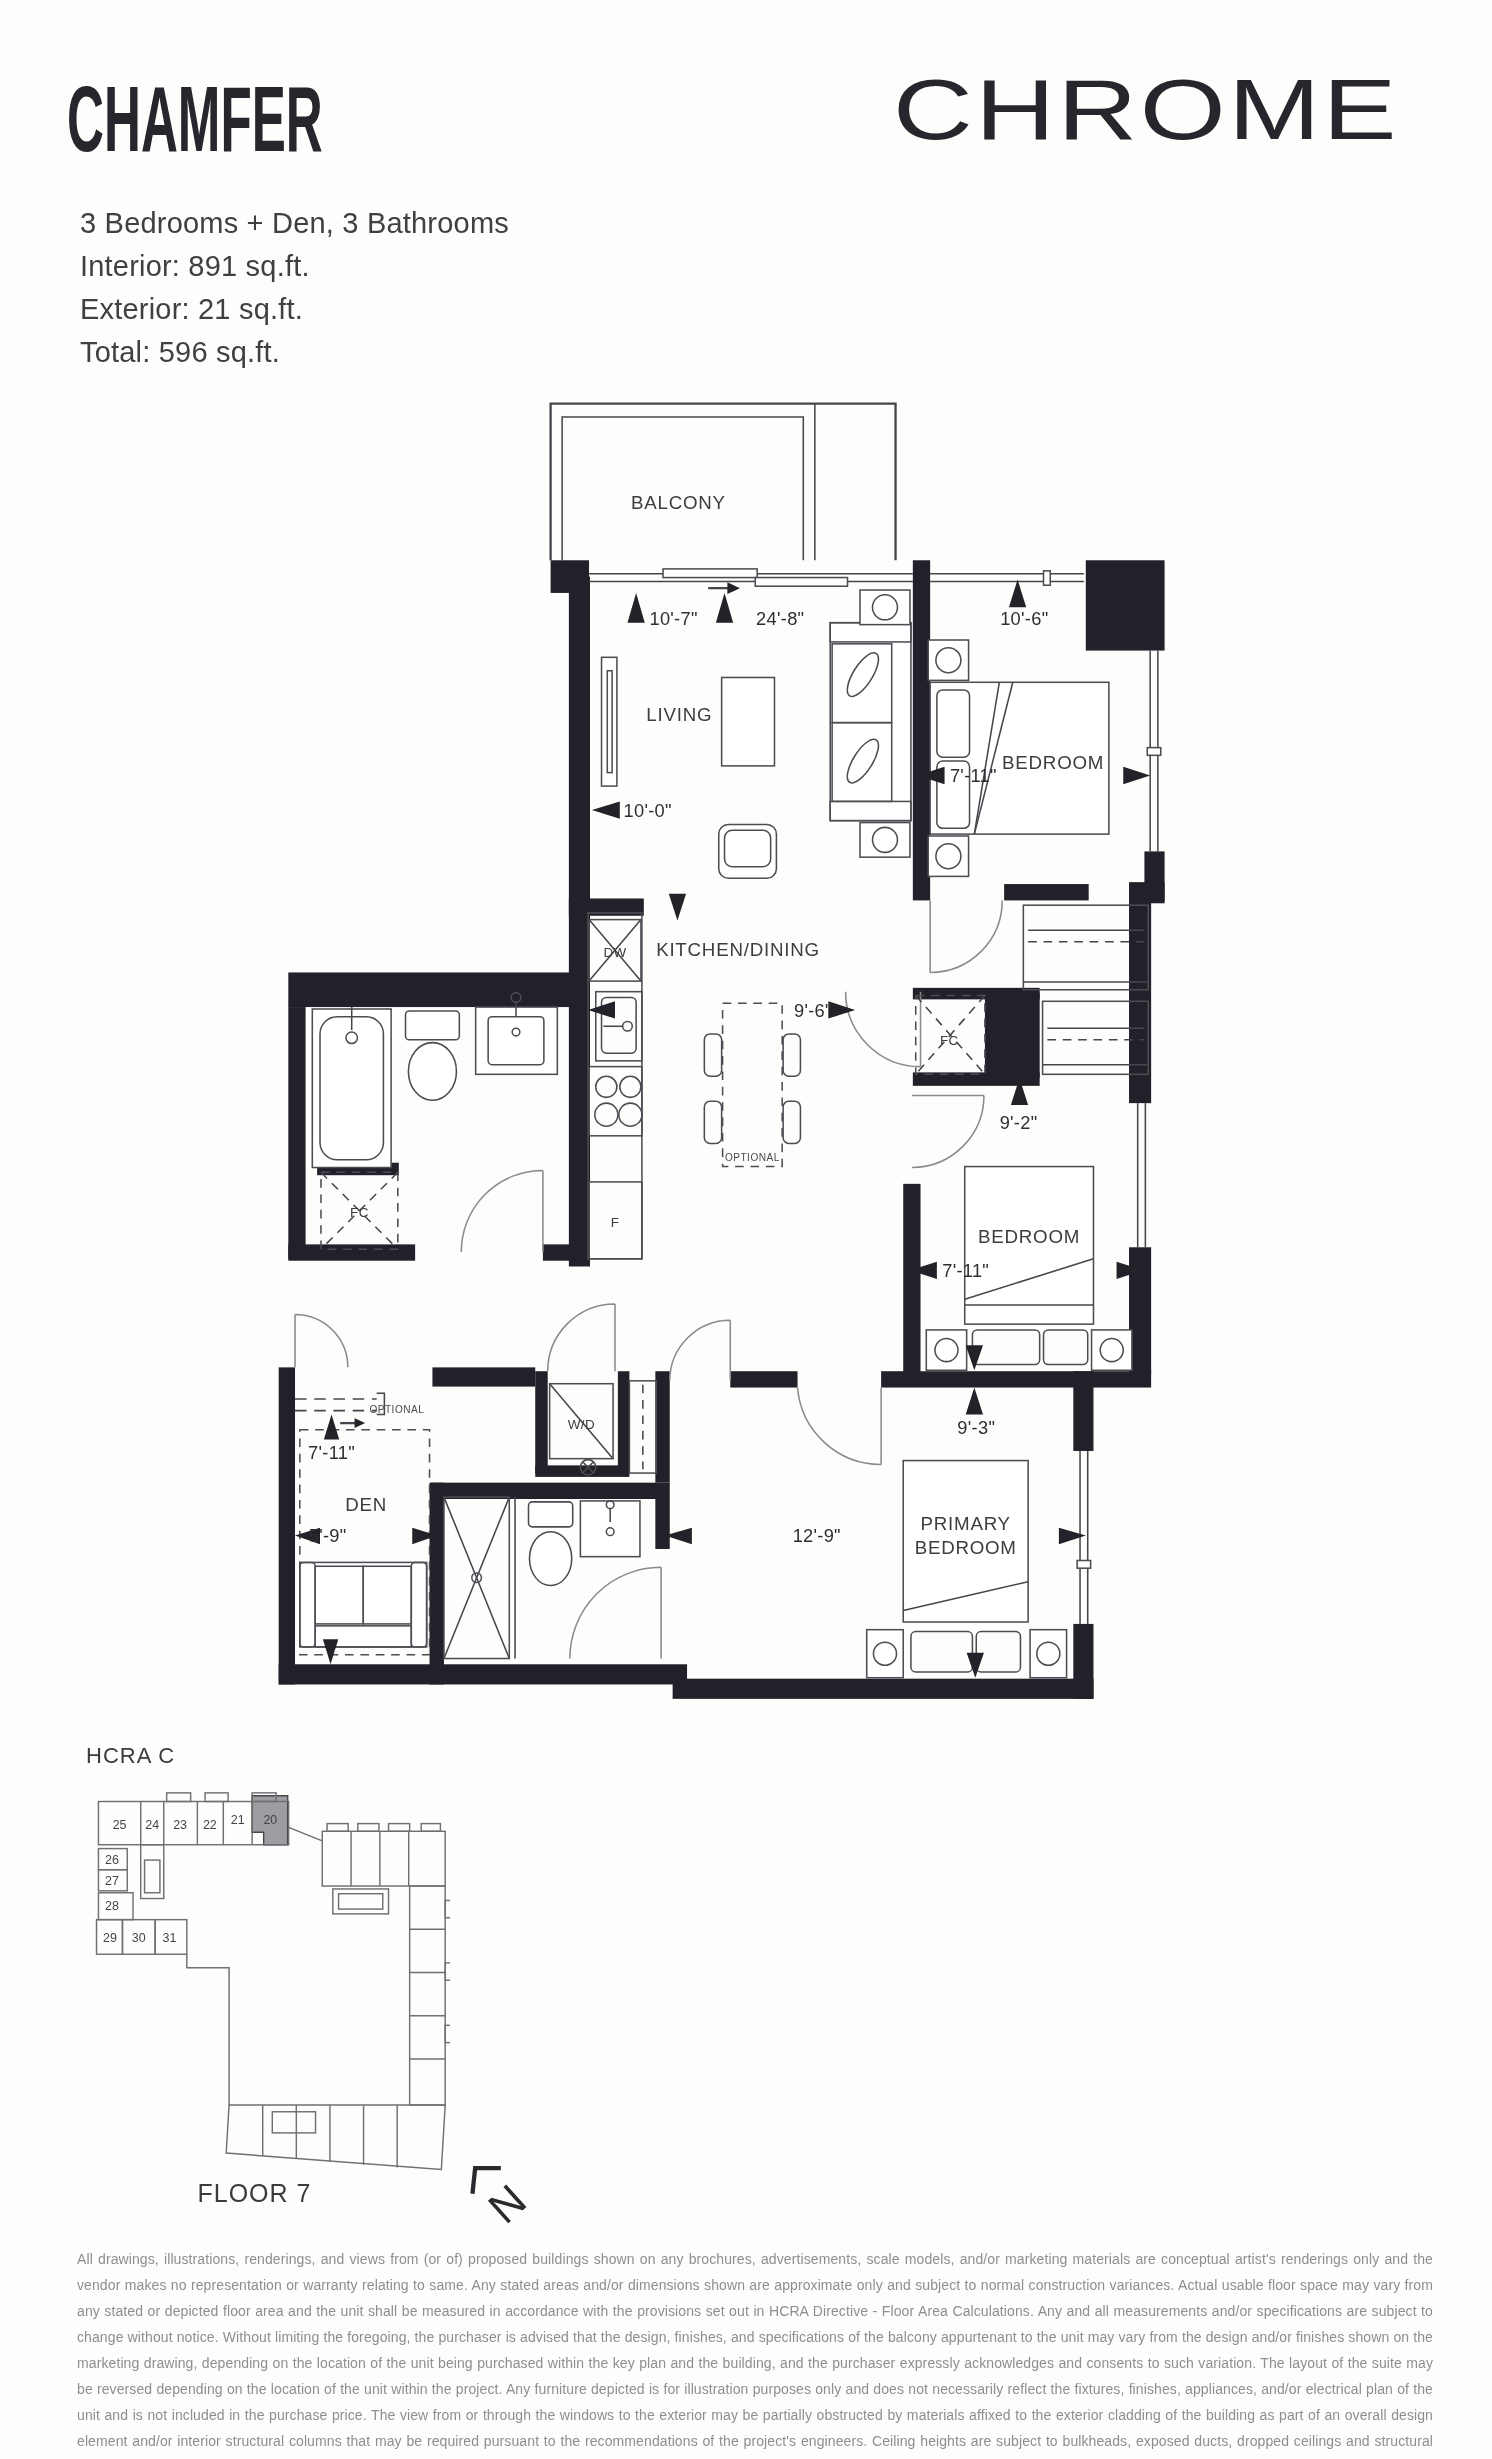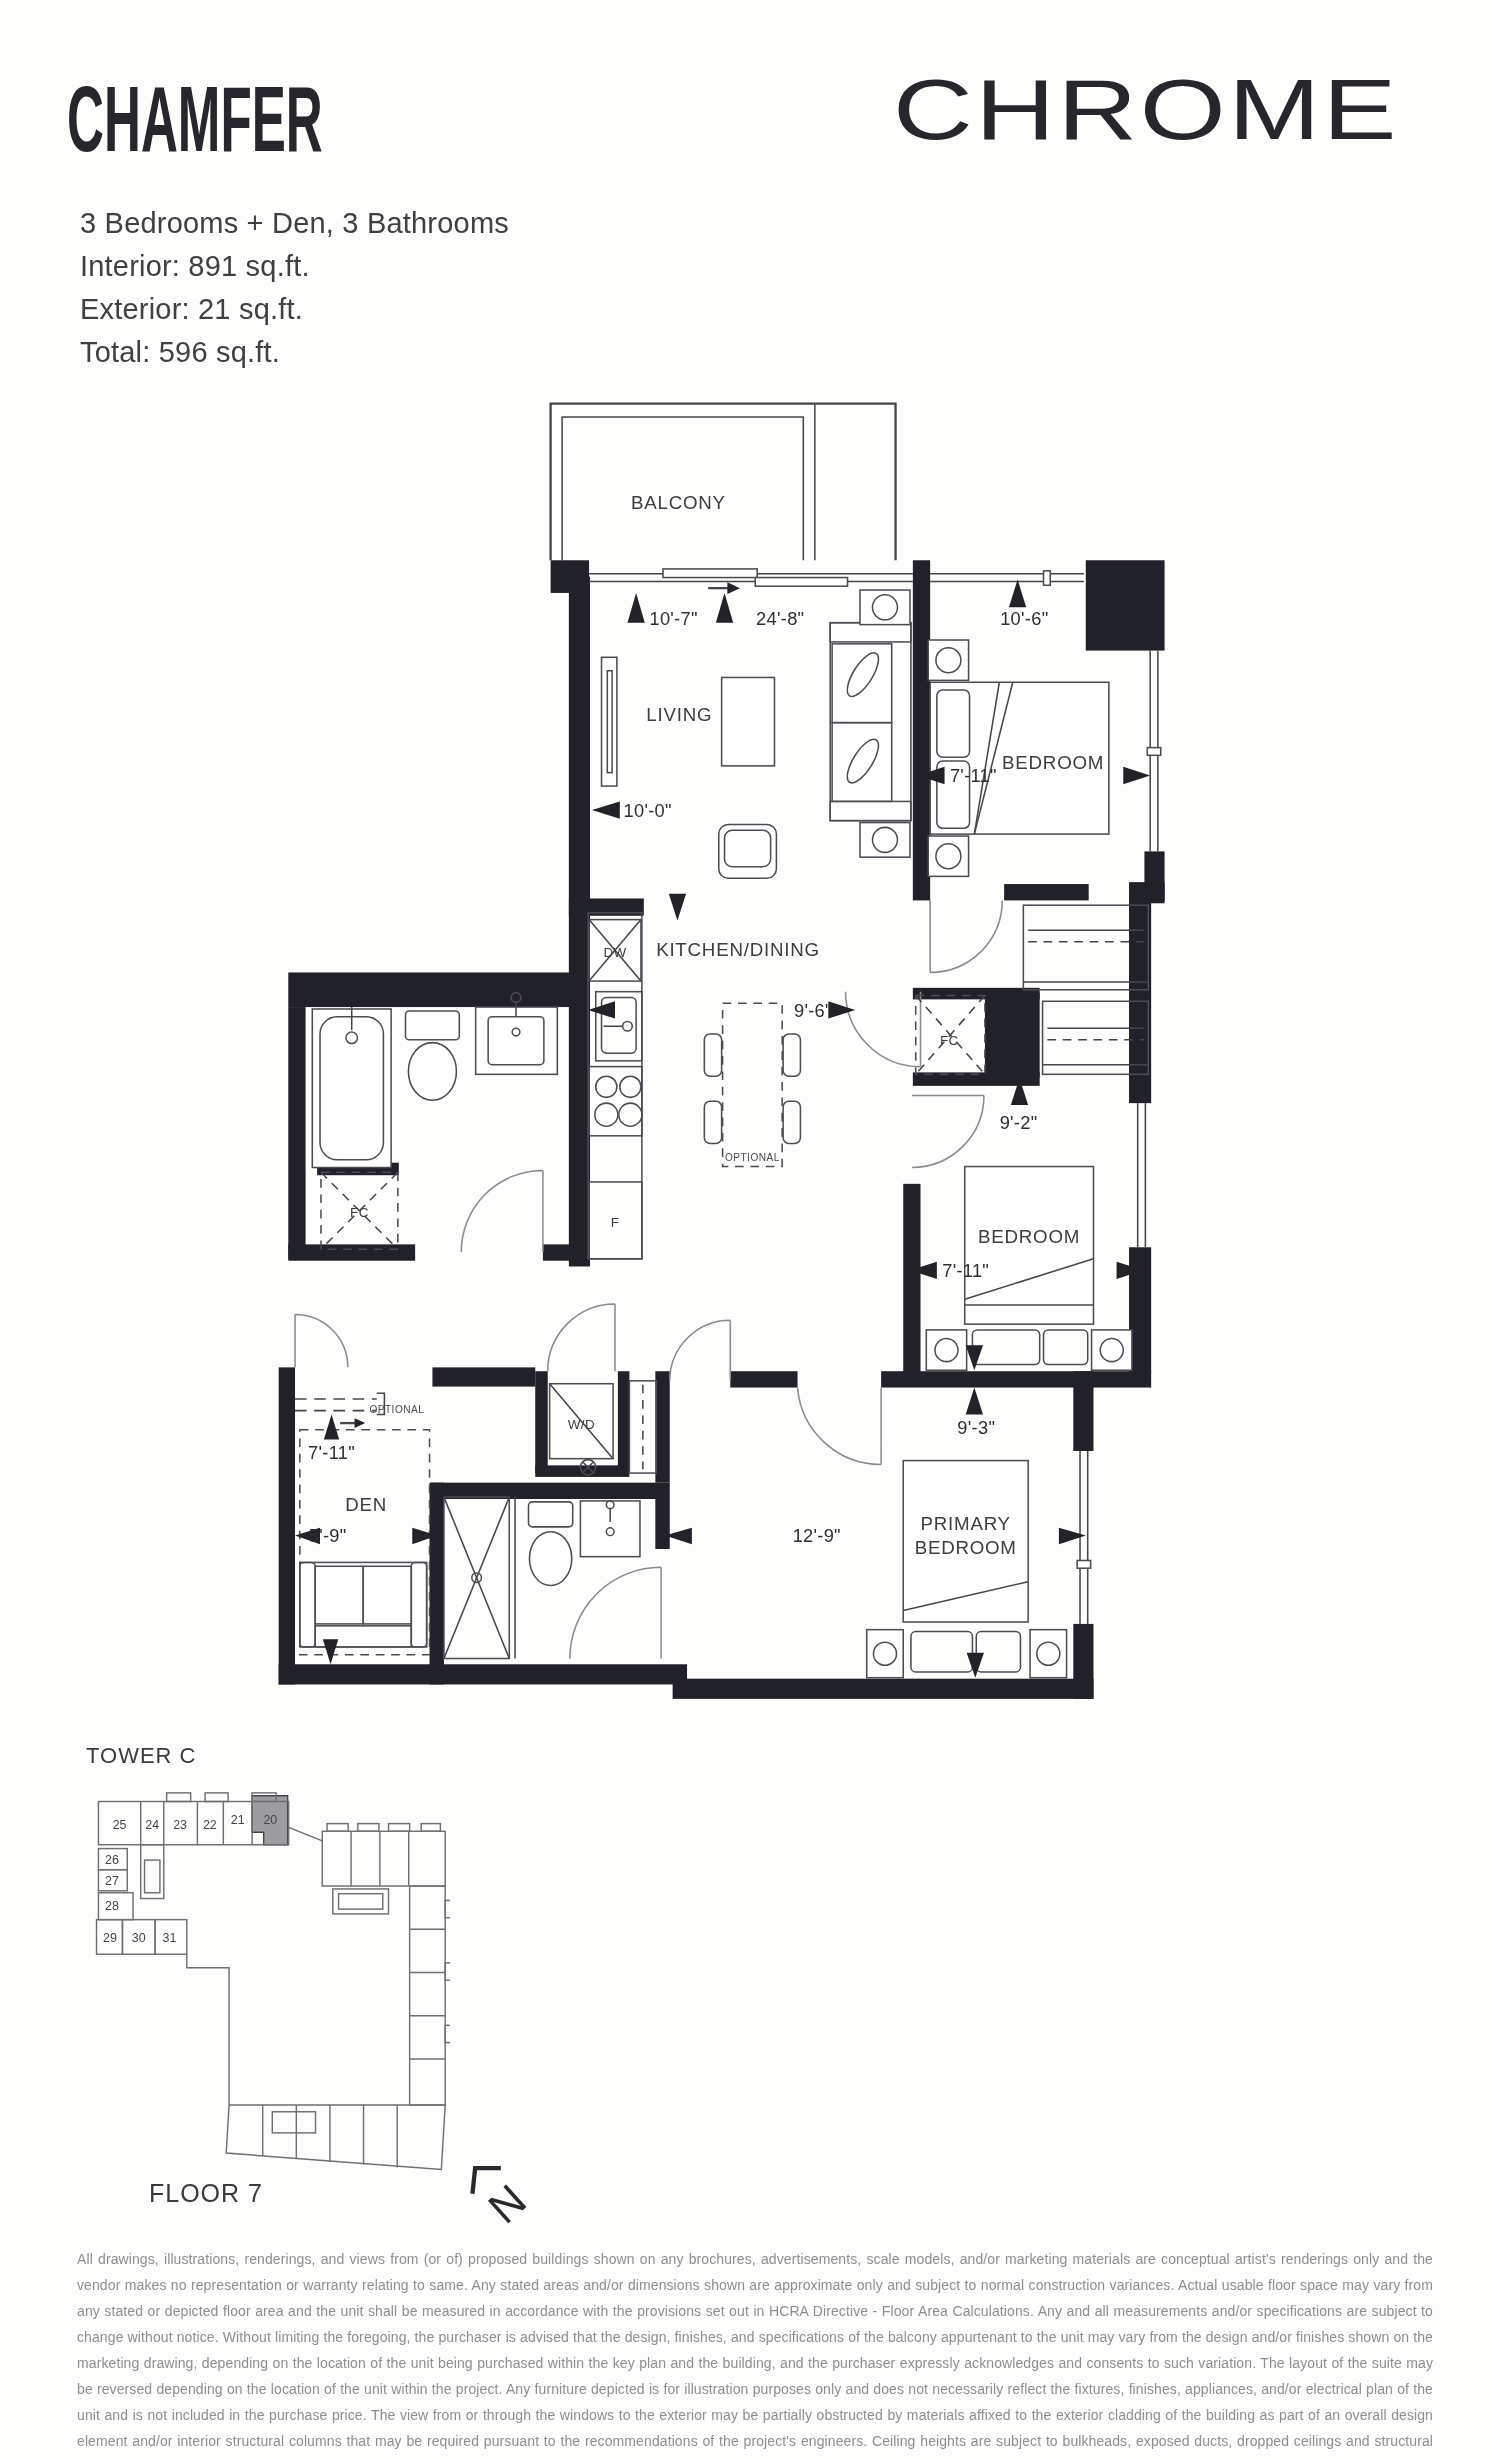--- a/index.html
+++ b/index.html
@@ -36,21 +36,21 @@
   text.room{font-size:19.5px;fill:#3c3c41;letter-spacing:.8px;text-anchor:middle;}
   text.dim{font-size:19px;fill:#2e2e33;letter-spacing:.3px;text-anchor:middle;}
   text.app{font-size:14px;fill:#3c3c41;letter-spacing:.4px;text-anchor:middle;}
   text.tiny{font-size:10.5px;fill:#4a4a4f;letter-spacing:.5px;text-anchor:middle;}
   
   #towerc{left:86px;top:1743px;font-size:22px;letter-spacing:1px;color:#3a3a3f;}
   #keyplan{left:85px;top:1785px;}
   .kp{stroke:#6f6f74;stroke-width:1.5;fill:none;}
   .kpu{fill:#9d9da1;stroke:#47474c;stroke-width:1.5;}
   text.kpn{font-size:13px;fill:#454549;text-anchor:middle;}
-  #floor7{left:149px;top:2179px;width:211px;text-align:left;font-size:25px;letter-spacing:1px;color:#3a3a3f;}
+  #floor7{left:149px;top:2179px;width:211px;text-align:center;font-size:25px;letter-spacing:1px;color:#3a3a3f;}
   #north{left:459px;top:2150px;}
   
   #disclaimer{
     left:77px;top:2246px;width:1356px;font-size:14px;line-height:26px;
     color:#8e8e90;text-align:justify;letter-spacing:0.1px;
   }
 </style>
 </head>
 <body>
 
@@ -331,21 +331,21 @@
     <text class="dim" x="846" y="1058">9'-6"</text>
     <text class="dim" x="1060" y="1175">9'-2"</text>
     <text class="dim" x="1005" y="1329">7'-11"</text>
     <text class="dim" x="1016" y="1492">9'-3"</text>
     <text class="dim" x="345" y="1518">7'-11"</text>
     <text class="dim" x="341" y="1605">5'-9"</text>
     <text class="dim" x="850" y="1605">12'-9"</text>
   </g>
 </svg>
 
-<div class="abs" id="towerc">TOWER C</div>
+<div class="abs" id="towerc">HCRA C</div>
 
 <svg class="abs" id="keyplan" width="365" height="423" viewBox="0 0 380 440" xmlns="http://www.w3.org/2000/svg">
   <g>
 
     <path class="kpu" d="M174,11 H211 V62 H186 V49 H174 Z"></path>
 
     <rect class="kp" x="14" y="17" width="198" height="45"></rect>
     <line class="kp" x1="58" y1="17" x2="58" y2="62"></line>
     <line class="kp" x1="82" y1="17" x2="82" y2="62"></line>
     <line class="kp" x1="117" y1="17" x2="117" y2="62"></line>

